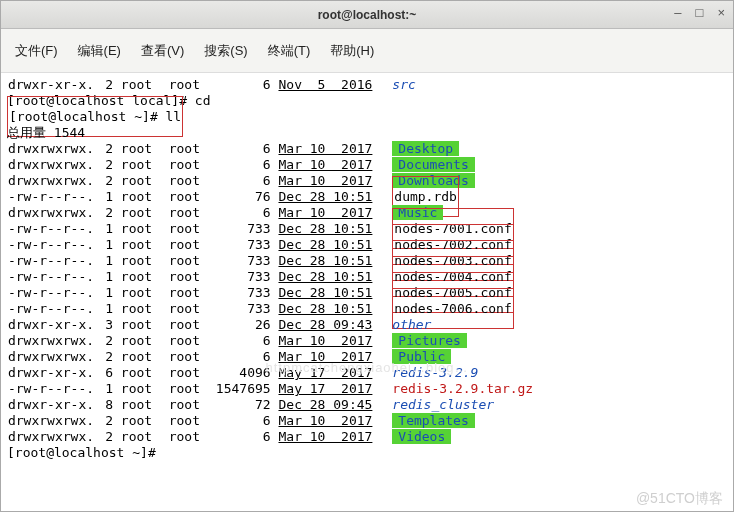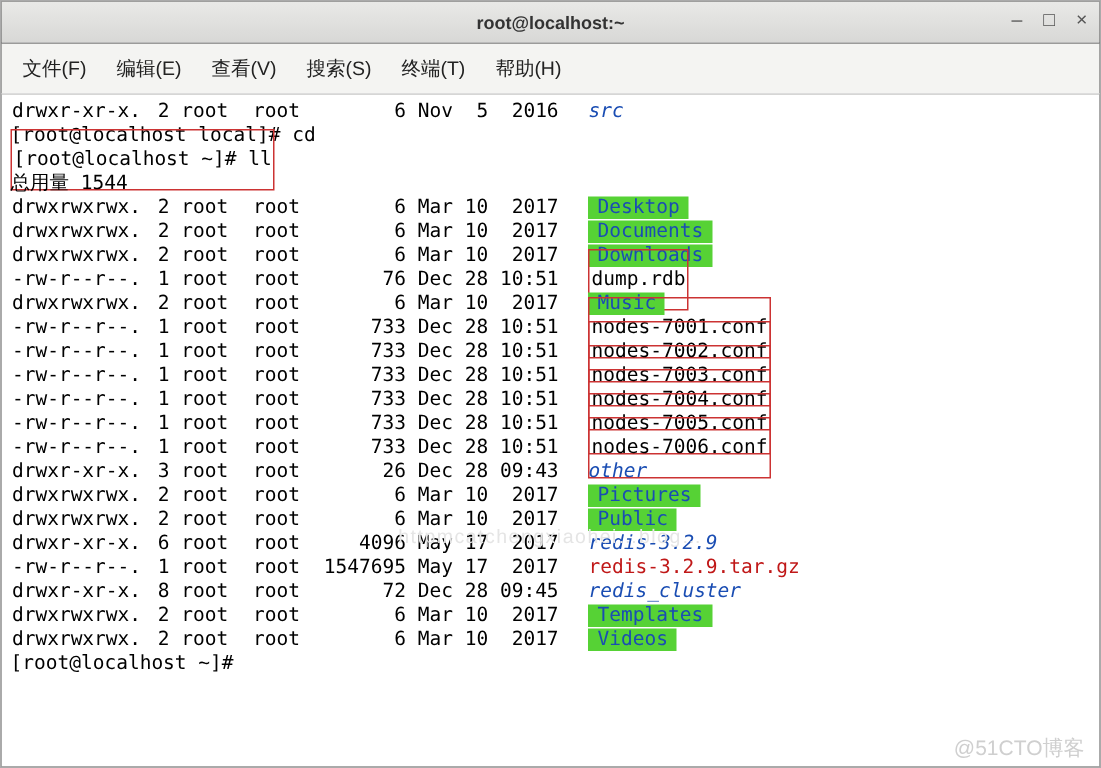--- a/index.html
+++ b/index.html
@@ -9,21 +9,21 @@
     background: #fff;
     width: 734px;
     height: 512px;
     overflow: hidden;
     position: relative;
   }
   .window {
     width: 734px;
     height: 512px;
     border: 1px solid #aaa;
-    background: #000000;
+    background: #fde047;
     display: flex;
     flex-direction: column;
   }
   .titlebar {
     height: 28px;
     background: linear-gradient(#e9e9e7, #d8d8d6);
     border-bottom: 1px solid #bbb;
     display: flex;
     align-items: center;
     justify-content: center;
@@ -39,21 +39,21 @@
     top: 4px;
     display: flex;
     gap: 14px;
     font-family: sans-serif;
     font-weight: normal;
     color: #555;
     font-size: 13px;
   }
   .window-controls span { cursor: pointer; }
   .menubar {
-    height: 34px;
+    height: 44px;
     background: #f4f4f2;
     border-bottom: 1px solid #ddd;
     display: flex;
     align-items: center;
     padding: 0 6px;
     gap: 4px;
     font-family: sans-serif;
     font-size: 13px;
     color: #222;
   }
@@ -70,21 +70,21 @@
     line-height: 16px;
     overflow: hidden;
     position: relative;
   }
   .line { white-space: pre; }
   .col-perms  { display:inline-block; width: 88px; text-align: center; }
   .col-links  { display:inline-block; width: 18px; text-align:right; }
   .col-owner  { display:inline-block; width: 40px; }
   .col-group  { display:inline-block; width: 40px; }
   .col-size   { display:inline-block; width: 62px; text-align:right; }
-  .col-date   { display:inline-block; width: 106px; }
+  .col-date   { display:inline-block; width: 106px; text-decoration: underline; }
   .fname      { }
   .blue       { color: #1a4db3; font-style: italic; }
   .red        { color: #c01818; }
   .hl-green   { background: #56d235; color: #1a4db3; padding: 0 6px; }
   .box-red    { border: 1px solid #c33; padding: 12px 1px; }
   .watermark {
     position: absolute;
     right: 10px;
     bottom: 5px;
     color: #cfcfcf;

